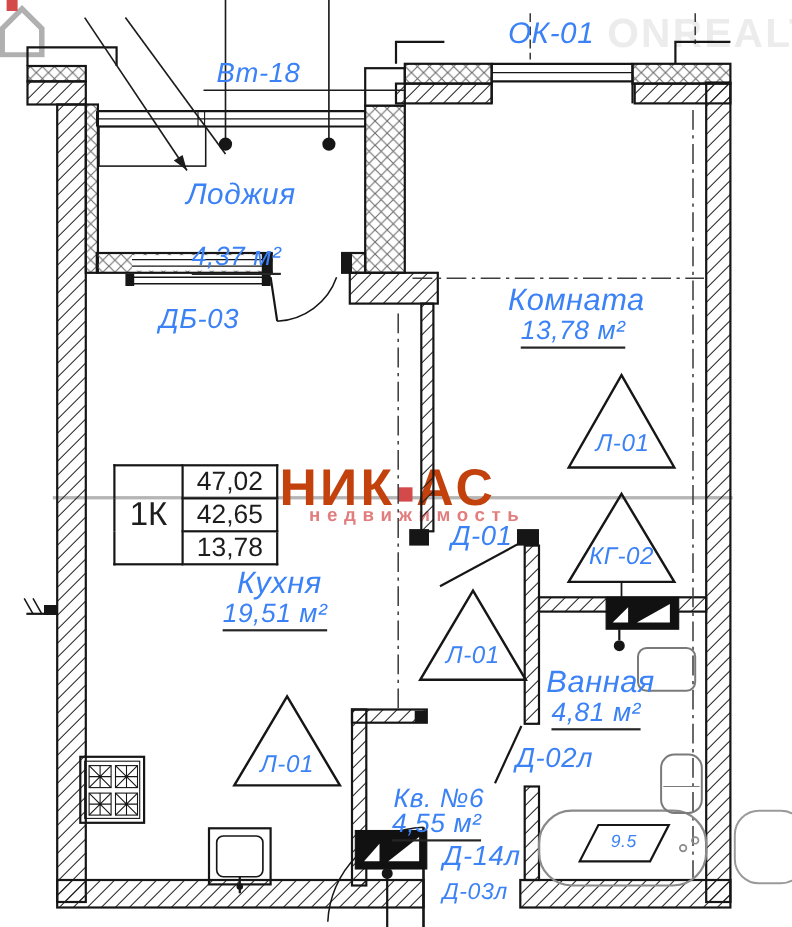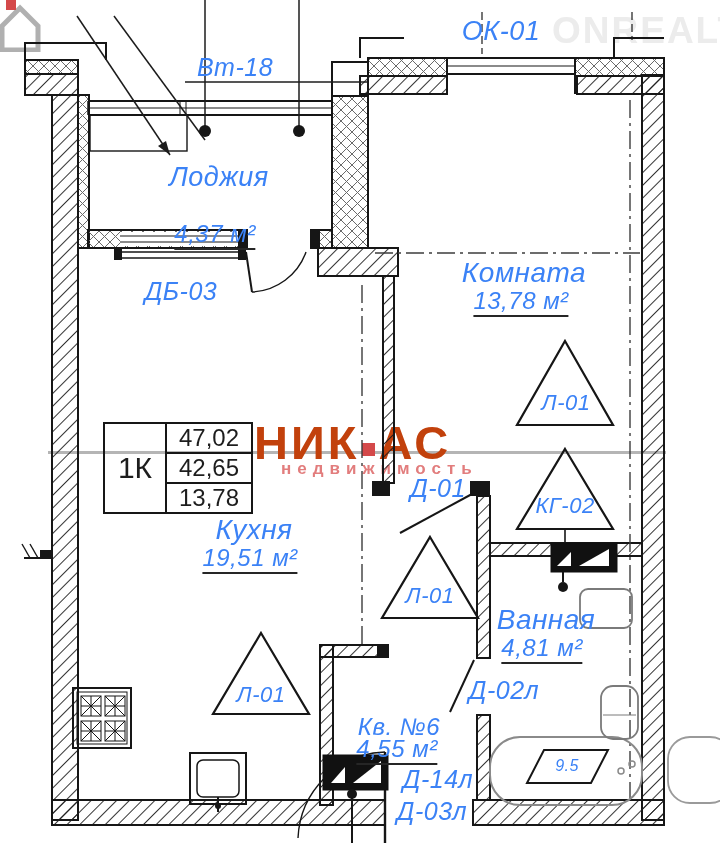--- a/index.html
+++ b/index.html
@@ -248,21 +248,21 @@
   <div class="lbl" style="left:438px;top:488px;font-size:25px;">Д-01</div>
 
   <div class="lbl" style="left:546px;top:620px;font-size:28px;">Ванная</div>
   <div class="lbl ul" style="left:542px;top:650px;font-size:24px;">4,81 м²</div>
 
   <div class="lbl" style="left:399px;top:727px;font-size:24px;">Кв. №6</div>
   <div class="lbl ul" style="left:397px;top:751px;font-size:24px;">4,55 м²</div>
 
   <div class="lbl" style="left:504px;top:690px;font-size:25px;">Д-02л</div>
   <div class="lbl" style="left:438px;top:779px;font-size:25px;">Д-14л</div>
-  <div class="lbl" style="left:432px;top:811px;font-size:25px;">Д-03л</div>
+  <div class="lbl" style="left:432px;top:811px;font-size:21px;">Д-03л</div>
 
   <div class="lbl" style="left:567px;top:766px;font-size:16px;">9.5</div>
 
   <div class="lbl" style="left:566px;top:403px;font-size:22px;">Л-01</div>
   <div class="lbl" style="left:565px;top:506px;font-size:22px;">КГ-02</div>
   <div class="lbl" style="left:430px;top:596px;font-size:22px;">Л-01</div>
   <div class="lbl" style="left:261px;top:695px;font-size:22px;">Л-01</div>
 
   <table class="infotable">
     <tbody>

